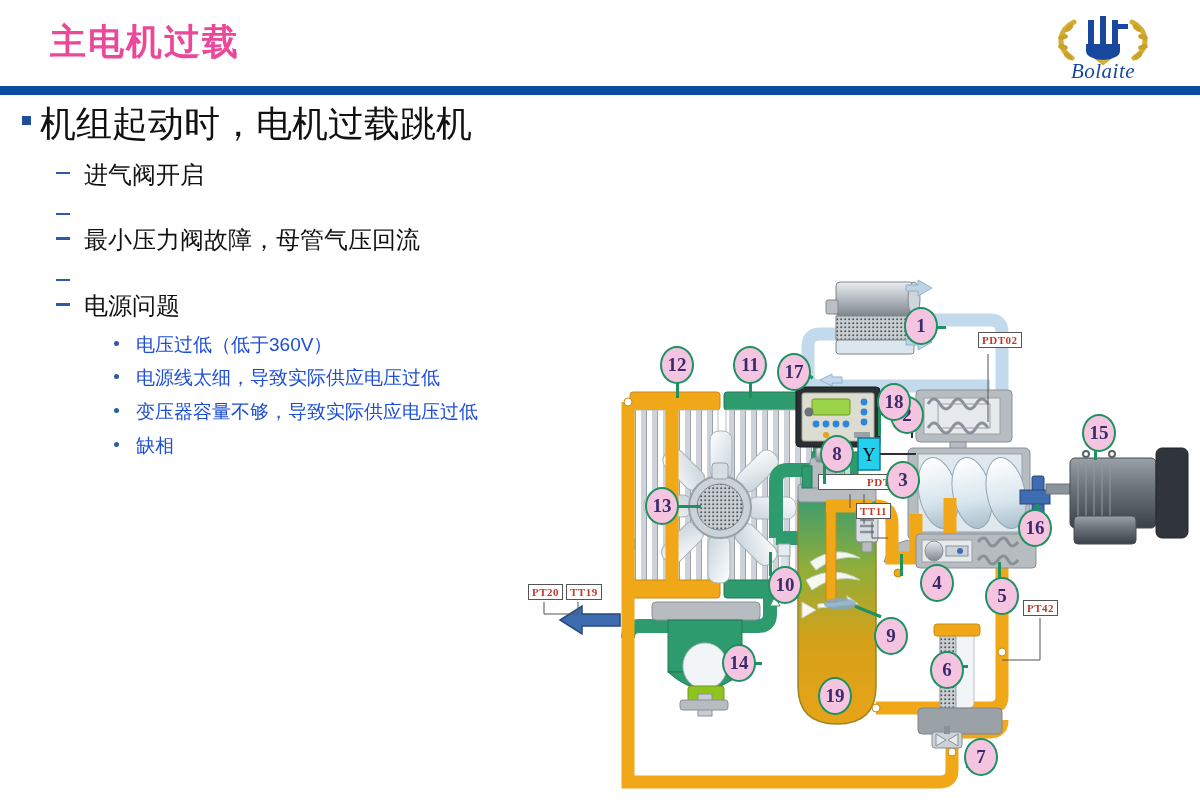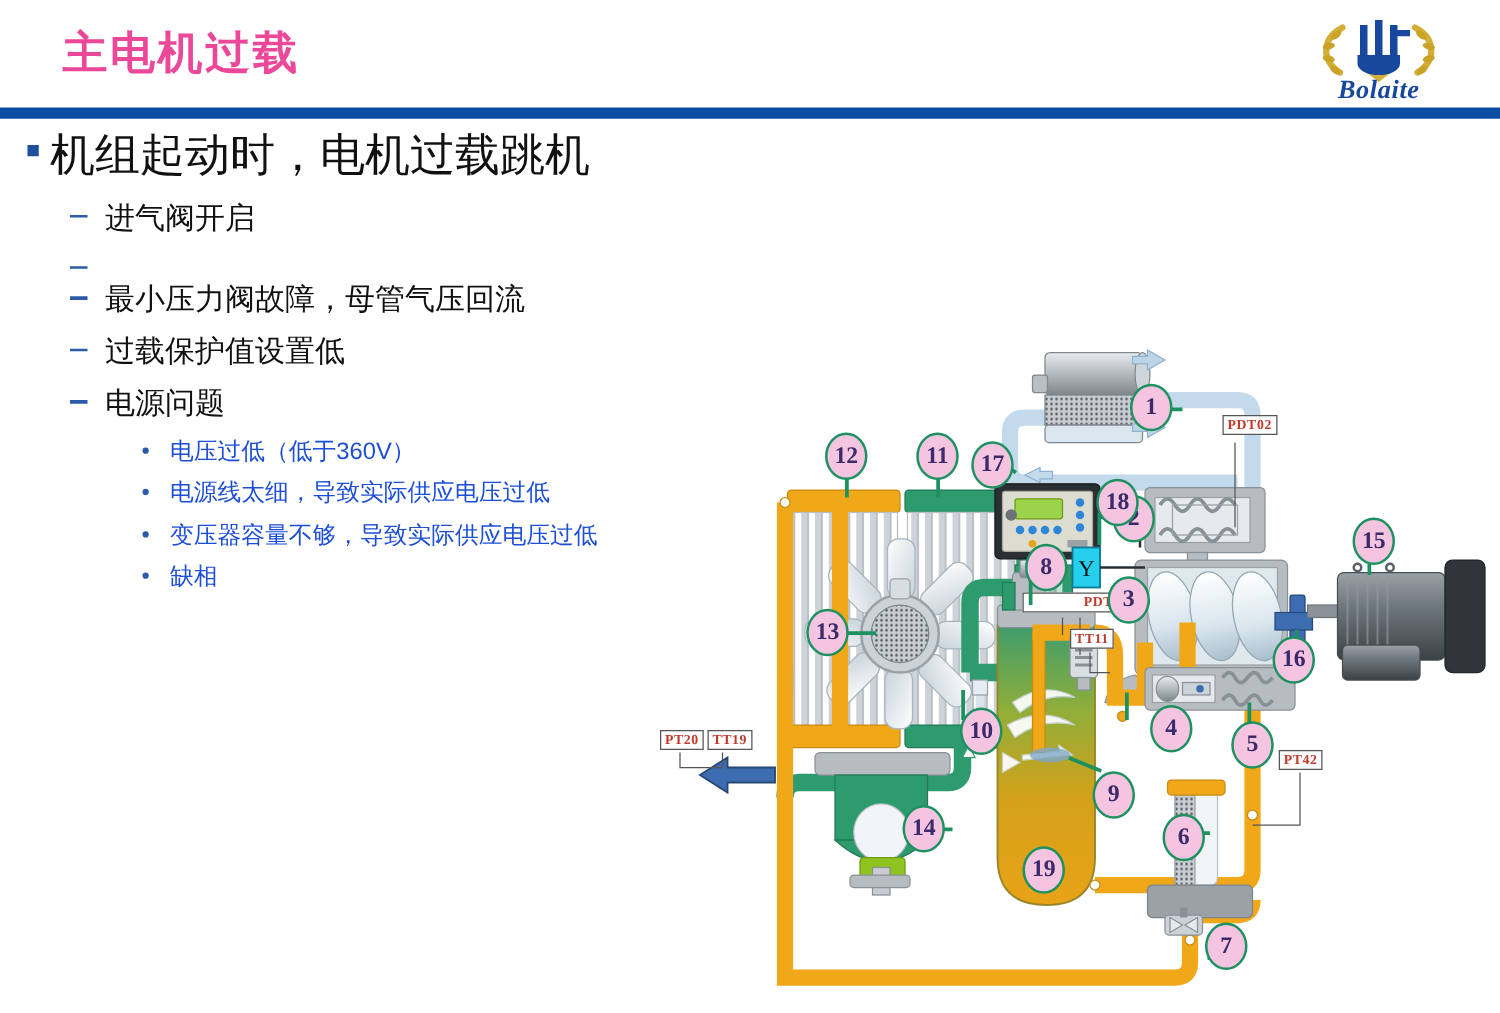--- a/index.html
+++ b/index.html
@@ -17,21 +17,21 @@
   }
   #title-rule {
     position:absolute; left:0; top:86px; width:1200px; height:9px;
     background:#0B4DA2;
   }
   
   #logo { position:absolute; right:22px; top:6px; width:150px; height:80px; }
   #logo .brand {
     position:absolute; left:0; right:0; bottom:2px; text-align:center;
     font-family:"Liberation Serif","DejaVu Serif",serif;
-    font-style:italic; font-weight:bold; font-size:21px; color:#17489E;
+    font-style:italic; font-weight:normal; font-size:21px; color:#17489E;
     letter-spacing:.5px;
   }
   
   #bullets { position:absolute; left:14px; top:100px; width:520px; }
   .lvl1 { display:flex; align-items:flex-start; margin:0 0 10px 0; }
   .lvl1 .mk { width:26px; flex:0 0 26px; padding-top:16px; }
   .lvl1 .mk i { display:block; width:9px; height:9px; background:#1F4E9C; margin-left:8px;}
   .lvl1 .tx { font-size:36px; color:#111; line-height:1.35; }
 
   .lvl2 { display:flex; align-items:flex-start; margin:0 0 9px 0; padding-left:42px; }
@@ -119,21 +119,20 @@
   <div class="lvl2">
     <span class="mk">
         <i></i>
       </span>
     <span class="tx">最小压力阀故障，母管气压回流</span>
   </div>
   <div class="lvl2">
     <span class="mk">
         <i></i>
       </span>
-    <span class="tx">过载保护值设置低</span>
   </div>
   <div class="lvl2">
     <span class="mk">
         <i></i>
       </span>
     <span class="tx">电源问题</span>
   </div>
 
   <div class="lvl3">
     <span class="mk">

